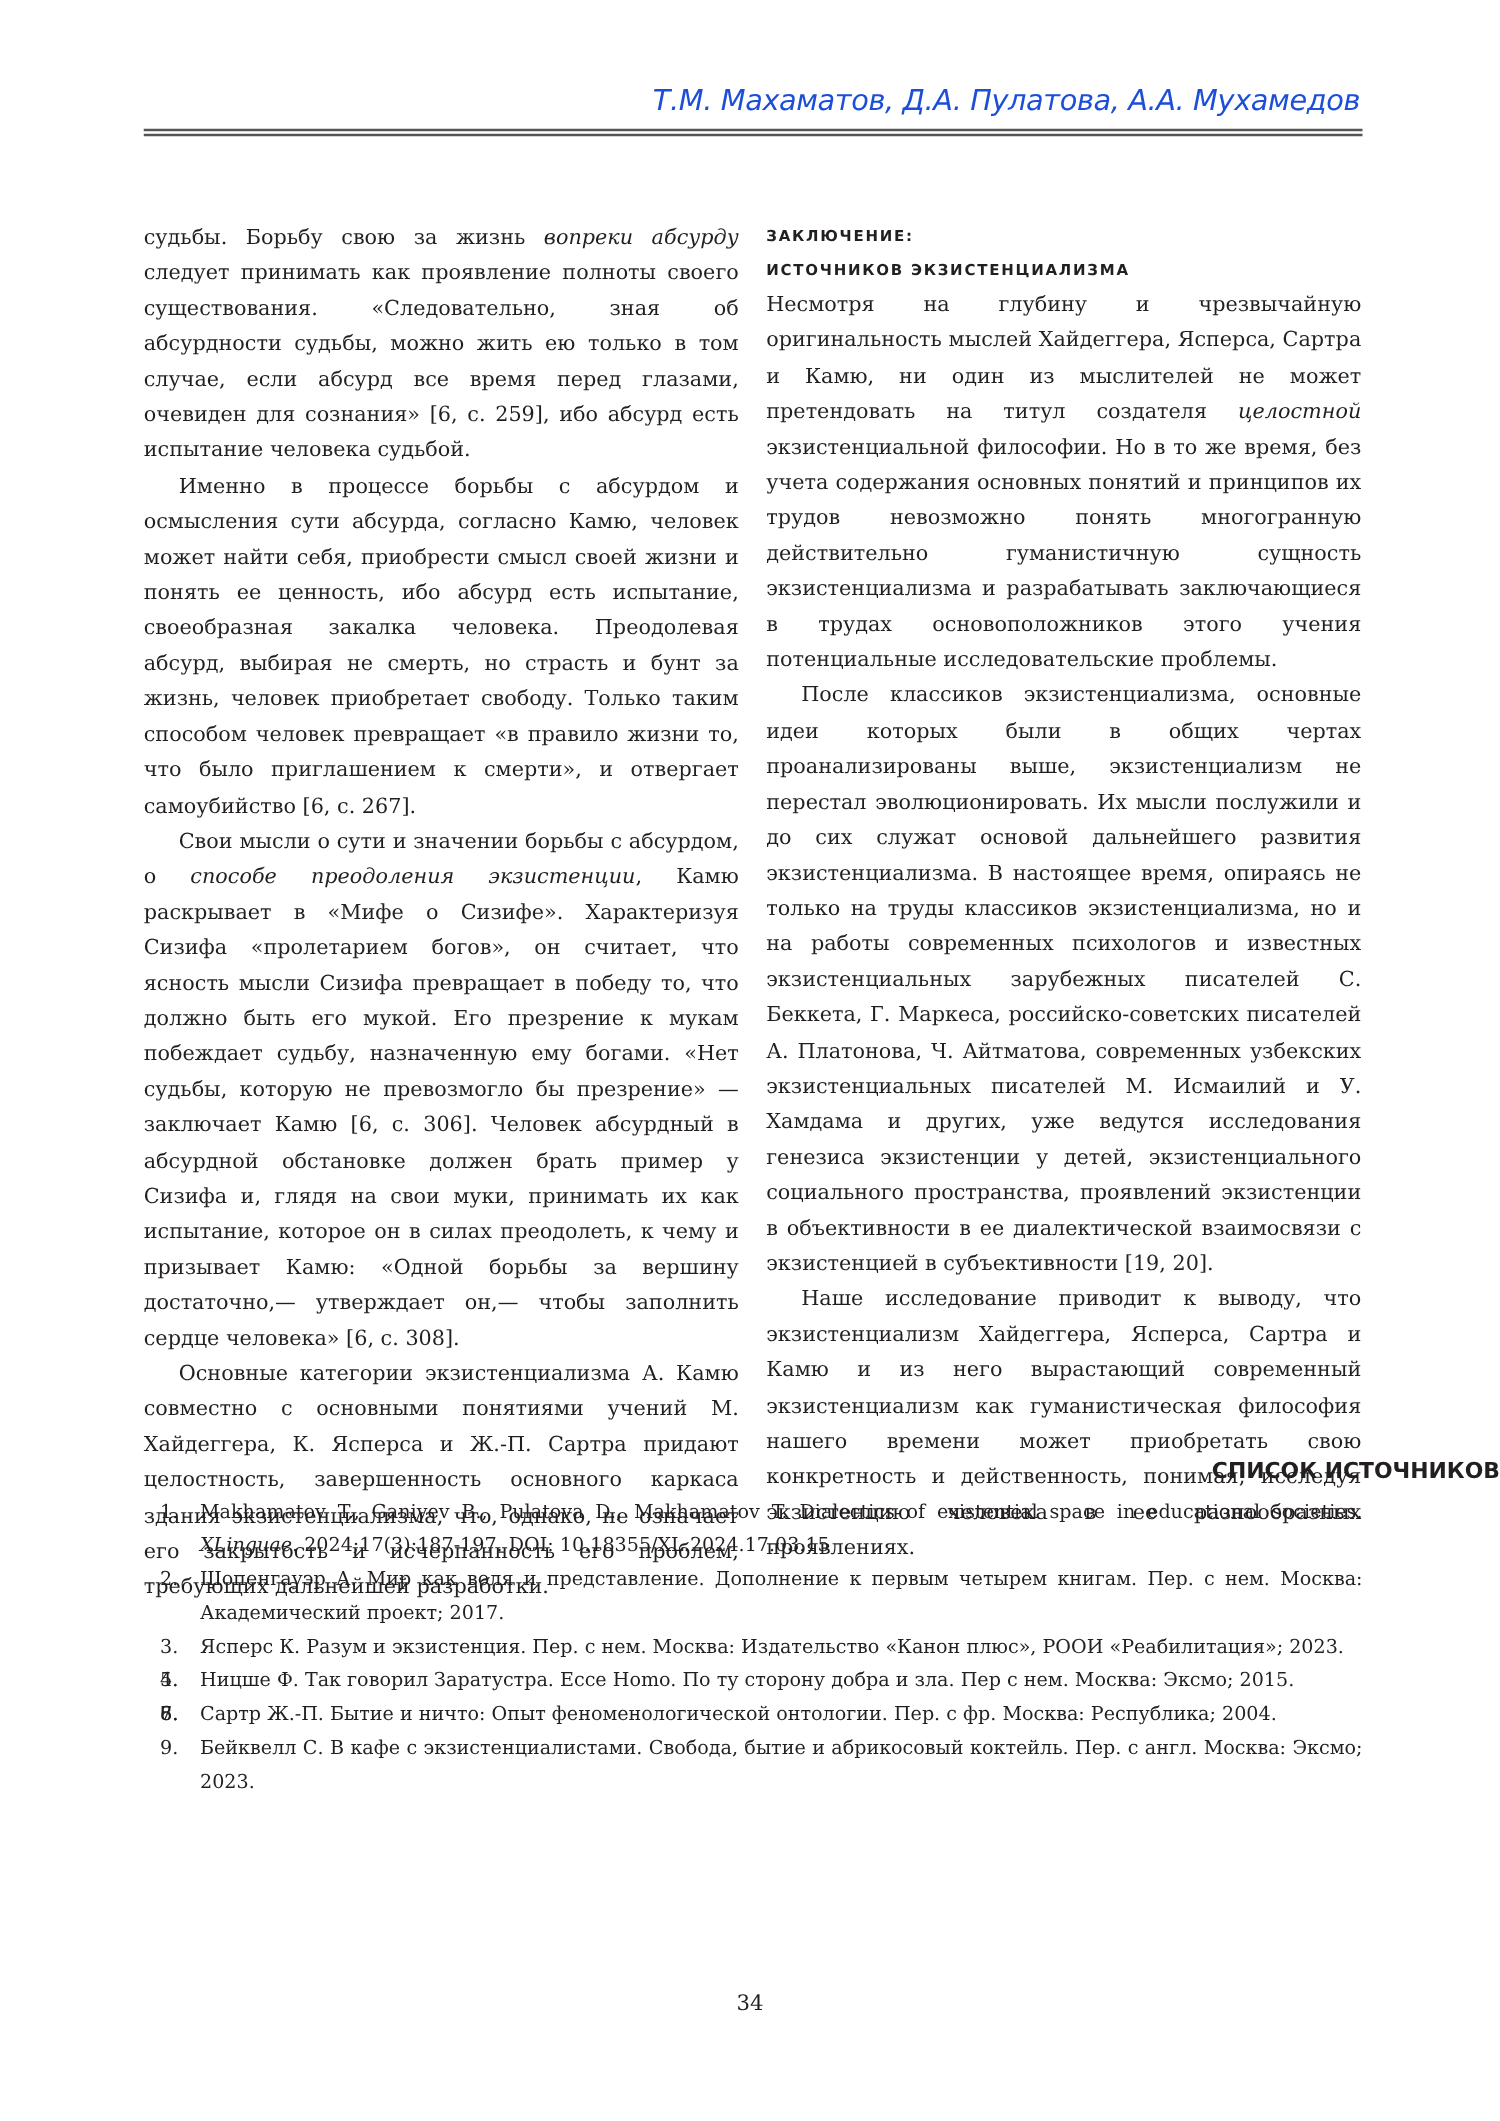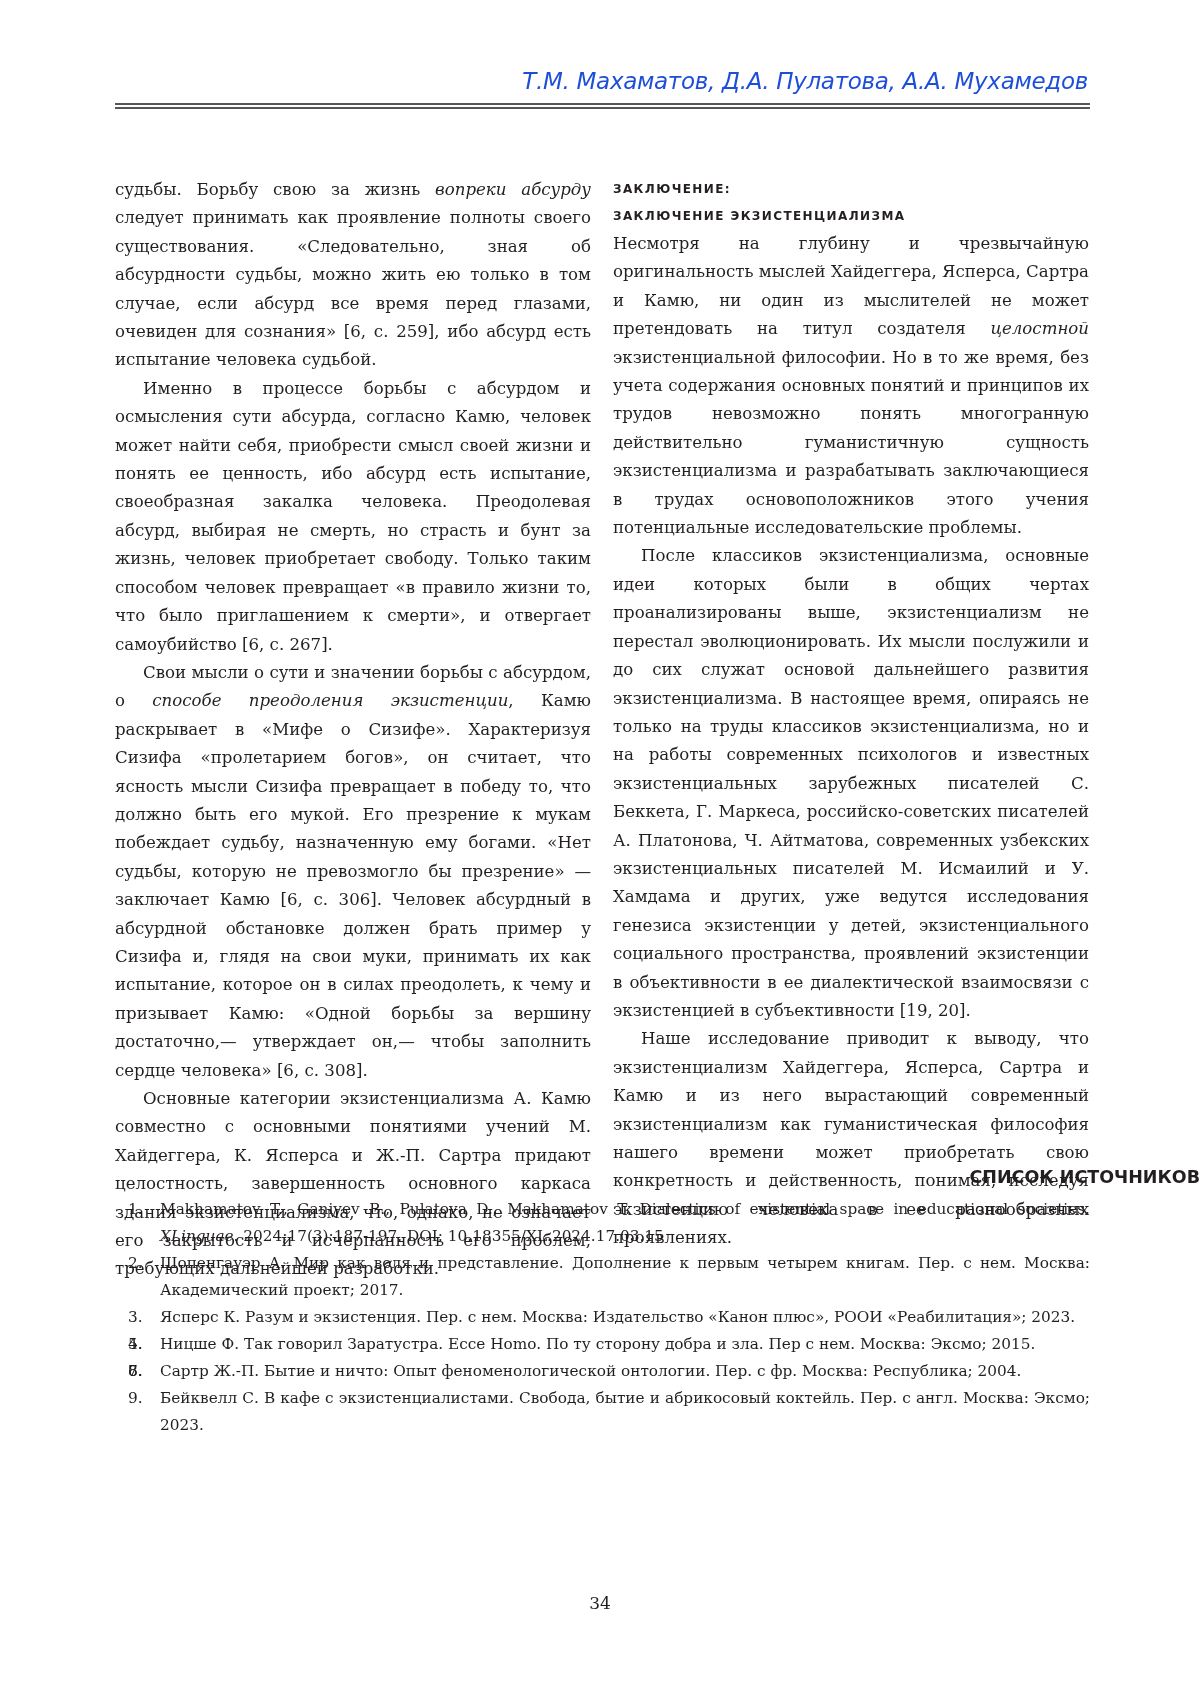--- a/index.html
+++ b/index.html
@@ -41,21 +41,21 @@
 
 <div class="columns">
   <div class="col" id="left-col">
       <p><span>судьбы. Борьбу свою за жизнь </span><em>вопреки абсурду</em><span> следует принимать как проявление полноты своего существования. «Следовательно, зная об абсурдности судьбы, можно жить ею только в том случае, если абсурд все время перед глазами, очевиден для сознания» [6, с. 259], ибо абсурд есть испытание человека судьбой.</span></p>
       <p class="indent"><span>Именно в процессе борьбы с абсурдом и осмысления сути абсурда, согласно Камю, человек может найти себя, приобрести смысл своей жизни и понять ее ценность, ибо абсурд есть испытание, своеобразная закалка человека. Преодолевая абсурд, выбирая не смерть, но страсть и бунт за жизнь, человек приобретает свободу. Только таким способом человек превращает «в правило жизни то, что было приглашением к смерти», и отвергает самоубийство [6, с. 267].</span></p>
       <p class="indent"><span>Свои мысли о сути и значении борьбы с абсурдом, о </span><em>способе преодоления экзистенции</em><span>, Камю раскрывает в «Мифе о Сизифе». Характеризуя Сизифа «пролетарием богов», он считает, что ясность мысли Сизифа превращает в победу то, что должно быть его мукой. Его презрение к мукам побеждает судьбу, назначенную ему богами. «Нет судьбы, которую не превозмогло бы презрение» — заключает Камю [6, с. 306]. Человек абсурдный в абсурдной обстановке должен брать пример у Сизифа и, глядя на свои муки, принимать их как испытание, которое он в силах преодолеть, к чему и призывает Камю: «Одной борьбы за вершину достаточно,— утверждает он,— чтобы заполнить сердце человека» [6, с. 308].</span></p>
       <p class="indent"><span>Основные категории экзистенциализма А. Камю совместно с основными понятиями учений М. Хайдеггера, К. Ясперса и Ж.-П. Сартра придают целостность, завершенность основного каркаса здания экзистенциализма, что, однако, не означает его закрытость и исчерпанность его проблем, требующих дальнейшей разработки.</span></p>
     </div>
   <div class="col">
     <div class="section-title">ЗАКЛЮЧЕНИЕ:</div>
-    <div class="section-title">ЗАКЛЮЧЕНИЕ ЭКЗИСТЕНЦИАЛИЗМА</div>
+    <div class="section-title">ИСТОЧНИКОВ ЭКЗИСТЕНЦИАЛИЗМА</div>
     <div id="right-col">
         <p><span>Несмотря на глубину и чрезвычайную оригинальность мыслей Хайдеггера, Ясперса, Сартра и Камю, ни один из мыслителей не может претендовать на титул создателя </span><em>целостной</em><span> экзистенциальной философии. Но в то же время, без учета содержания основных понятий и принципов их трудов невозможно понять многогранную действительно гуманистичную сущность экзистенциализма и разрабатывать заключающиеся в трудах основоположников этого учения потенциальные исследовательские проблемы.</span></p>
         <p class="indent"><span>После классиков экзистенциализма, основные идеи которых были в общих чертах проанализированы выше, экзистенциализм не перестал эволюционировать. Их мысли послужили и до сих служат основой дальнейшего развития экзистенциализма. В настоящее время, опираясь не только на труды классиков экзистенциализма, но и на работы современных психологов и известных экзистенциальных зарубежных писателей С. Беккета, Г. Маркеса, российско-советских писателей А. Платонова, Ч. Айтматова, современных узбекских экзистенциальных писателей М. Исмаилий и У. Хамдама и других, уже ведутся исследования генезиса экзистенции у детей, экзистенциального социального пространства, проявлений экзистенции в объективности в ее диалектической взаимосвязи с экзистенцией в субъективности [19, 20].</span></p>
         <p class="indent"><span>Наше исследование приводит к выводу, что экзистенциализм Хайдеггера, Ясперса, Сартра и Камю и из него вырастающий современный экзистенциализм как гуманистическая философия нашего времени может приобретать свою конкретность и действенность, понимая, исследуя экзистенцию человека в ее разнообразных проявлениях.</span></p>
       </div>
   </div>
 </div>
 
 <div class="refs-title">СПИСОК ИСТОЧНИКОВ</div>
 <ol class="refs" id="refs">

